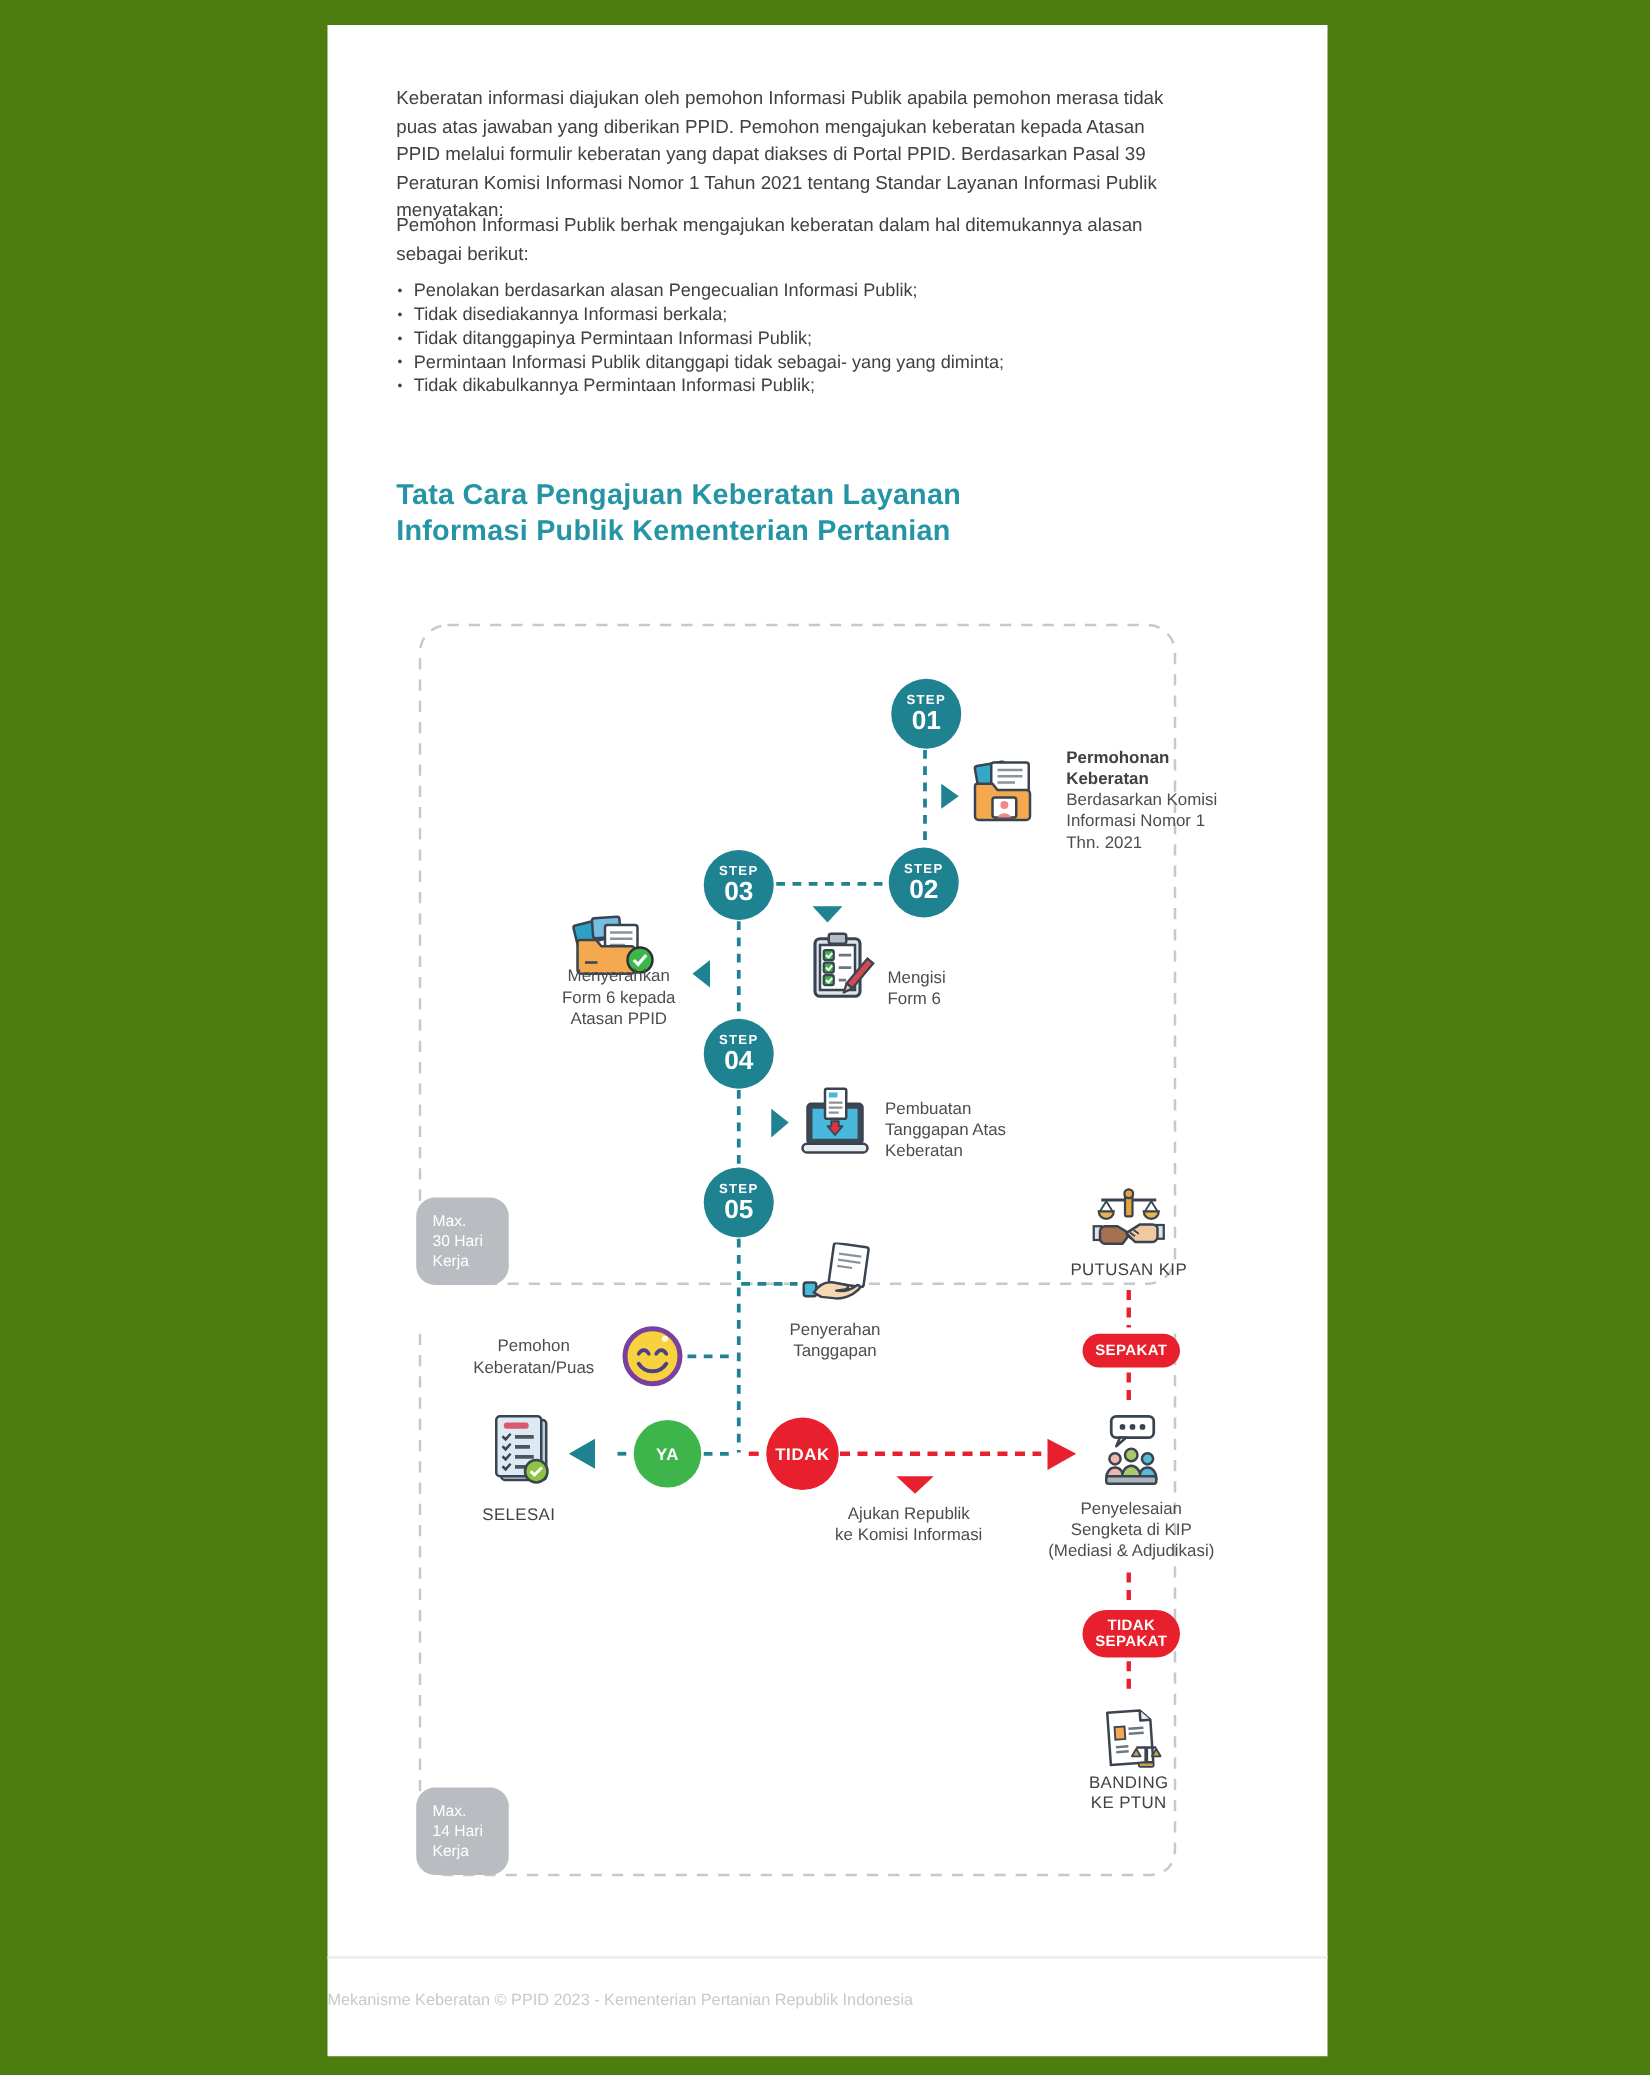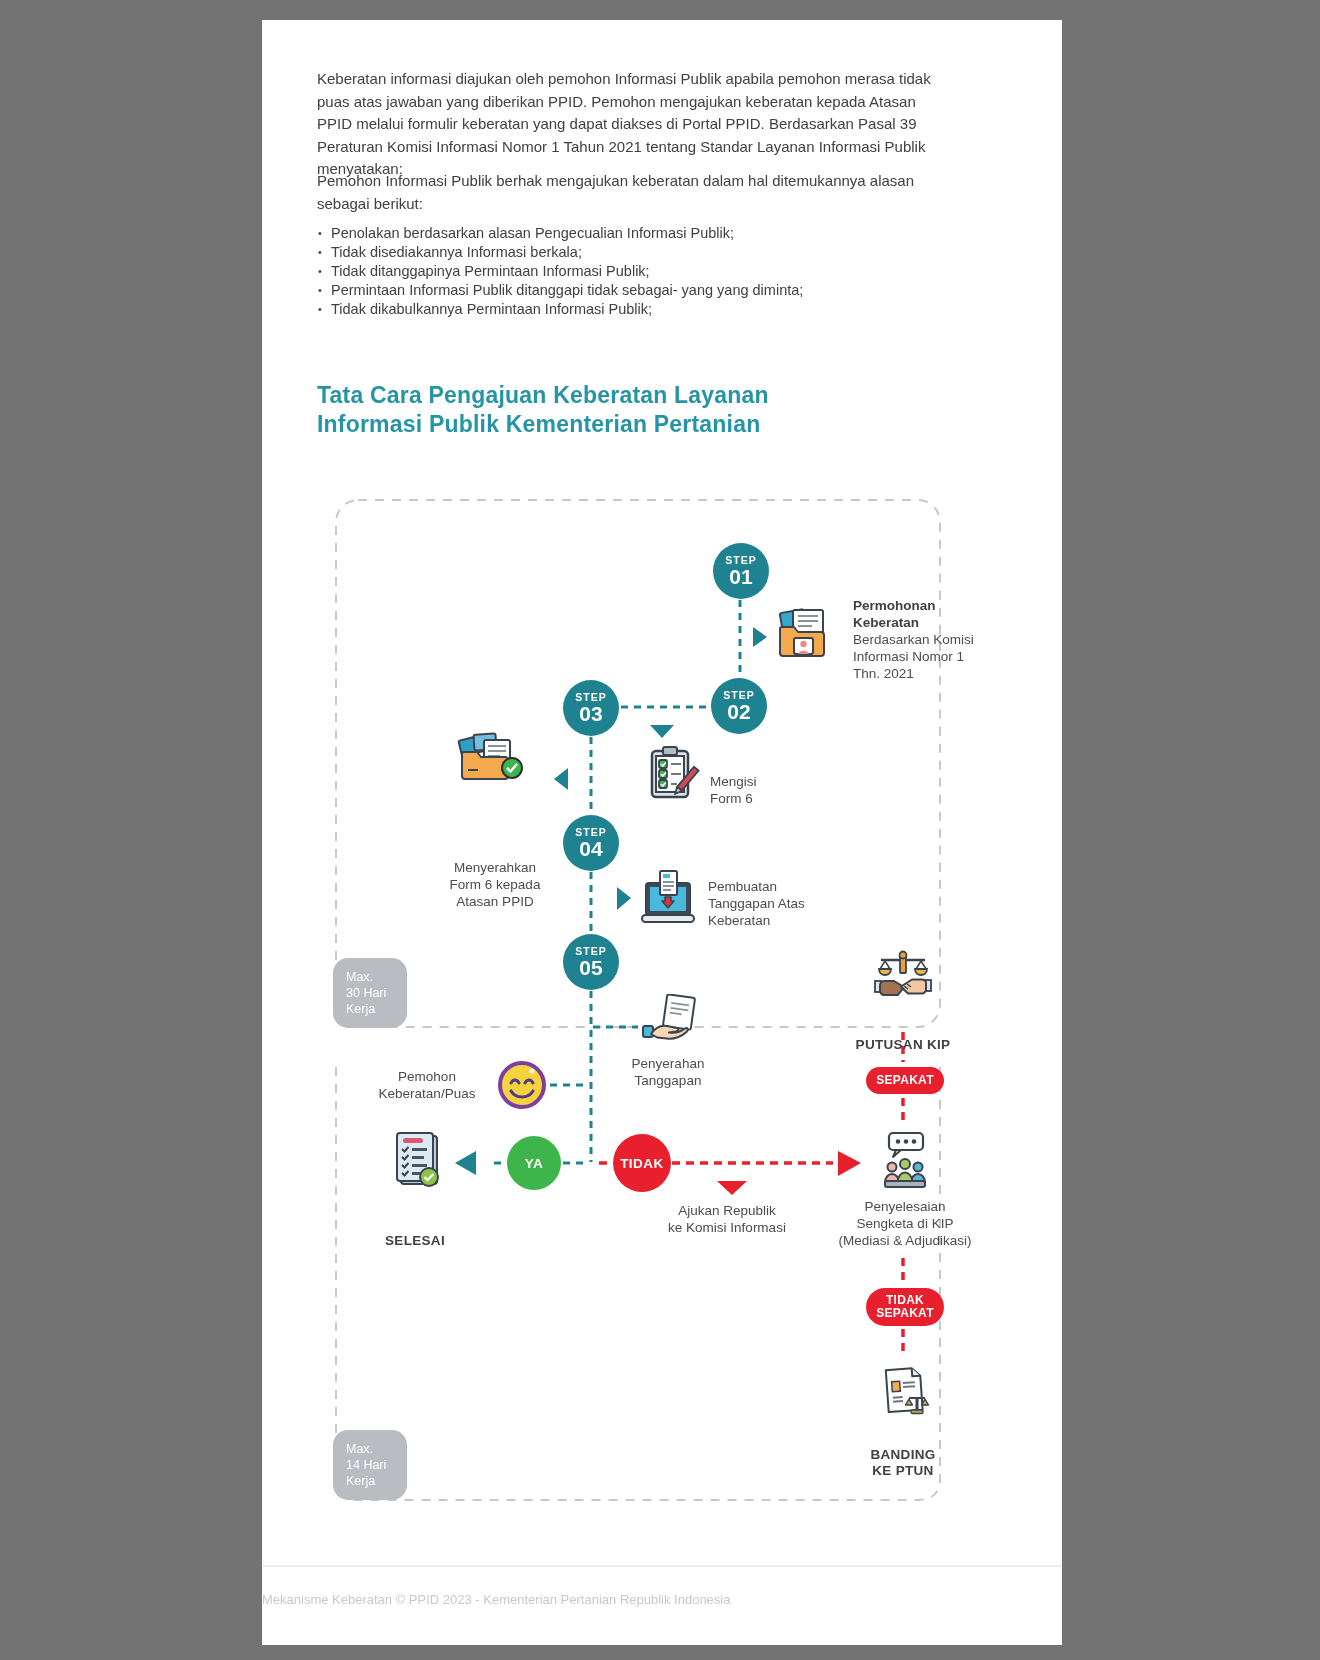--- a/index.html
+++ b/index.html
@@ -1,27 +1,27 @@
 <!DOCTYPE html>
 <html><head>
 <meta charset="utf-8">
 <style>
   html,body{margin:0;padding:0;background:#fcf1e4;}
-  .page{position:relative;width:1320px;height:1660px;background:#737373;overflow:hidden;
+  .page{position:relative;width:1320px;height:1660px;background:#4d7c0f;overflow:hidden;
         font-family:"Liberation Sans",sans-serif;}
   .card{position:absolute;left:262px;top:20px;width:800px;height:1625px;background:#ffffff;}
   .abs{position:absolute;}
   .body-text{font-size:15px;line-height:22.5px;color:#414042;margin:0;}
   .reasons{list-style:none;margin:0;padding:0;font-size:14.5px;line-height:19px;color:#414042;}
   .reasons li{position:relative;padding-left:14px;}
   .reasons li::before{content:"\2022";position:absolute;left:1px;top:0;font-size:11px;line-height:19px;color:#414042;}
   .heading{margin:0;font-size:23px;line-height:29px;font-weight:bold;color:#2595a5;white-space:pre-line;letter-spacing:.2px;}
   .flabel{font-size:13.5px;line-height:17px;color:#4d4d4f;white-space:pre-line;}
   .ftitle{font-size:13.5px;line-height:17px;color:#414042;font-weight:bold;white-space:pre-line;}
-  .fbold{font-size:13.5px;line-height:16px;color:#414042;font-weight:bold;white-space:pre-line;letter-spacing:.3px;margin-top:29px;}
+  .fbold{font-size:13.5px;line-height:16px;color:#414042;font-weight:normal;white-space:pre-line;letter-spacing:.3px;}
   .tc{text-align:center;}
   .step-circle{width:56px;height:56px;border-radius:50%;background:#1e8291;color:#fff;
                display:flex;flex-direction:column;align-items:center;justify-content:center;}
   .step-kicker{font-size:10.5px;font-weight:bold;letter-spacing:1px;line-height:11px;}
   .step-num{font-size:21px;font-weight:bold;line-height:21px;}
   .badge-gray{background:#b9bdc1;border-radius:15px;color:#fff;font-size:12.5px;line-height:16px;
               padding:11px 0 0 13px;white-space:pre-line;box-sizing:border-box;}
   .pill{background:#e8202d;color:#fff;font-weight:bold;font-size:12px;line-height:13px;
         display:flex;align-items:center;justify-content:center;text-align:center;white-space:pre-line;letter-spacing:.3px;}
   .yn-circle{border-radius:50%;color:#fff;font-weight:bold;font-size:13.5px;letter-spacing:.5px;
@@ -164,21 +164,21 @@
           <rect x="6" y="6" width="22" height="16" rx="2" transform="rotate(-14 17 14)" fill="#2f9fc4" stroke="#3a4450" stroke-width="2"></rect>
           <rect x="20" y="2" width="22" height="16" rx="2" transform="rotate(-4 31 10)" fill="#74bfe0" stroke="#3a4450" stroke-width="2"></rect>
           <rect x="30" y="8" width="26" height="22" rx="2" fill="#ffffff" stroke="#3a4450" stroke-width="2"></rect>
           <path d="M34 14h18M34 19h18M34 24h12" stroke="#8a939c" stroke-width="2" fill="none"></path>
           <path d="M8 24v-2a2 2 0 0 1 2-2h13l4 5h24a3 3 0 0 1 3 3v16a3 3 0 0 1-3 3H11a3 3 0 0 1-3-3z" fill="#f5a94e" stroke="#3a4450" stroke-width="2" stroke-linejoin="round"></path>
           <path d="M14 38h10" stroke="#3a4450" stroke-width="2"></path>
           <circle cx="58" cy="36" r="10" fill="#3db54a" stroke="#2c2f33" stroke-width="2"></circle>
           <path d="M53 36l3.5 3.5L63 32" stroke="#ffffff" stroke-width="2.5" fill="none"></path>
         </svg>
       </div>
-      <div class="flabel tc abs" style="left:158px;top:839px;width:150px">Menyerahkan
+      <div class="flabel tc abs" style="left:158px;top:752px;width:150px">Menyerahkan
 Form 6 kepada
 Atasan PPID</div>
 
       <div class="icon abs" style="left:376px;top:847px;width:60px;height:58px">
         <svg viewBox="0 0 60 58">
           <rect x="8" y="16" width="44" height="32" rx="3" fill="#3b4a55" stroke="#3a4450" stroke-width="2"></rect>
           <rect x="12" y="20" width="36" height="24" fill="#49b8dd"></rect>
           <rect x="22" y="4" width="17" height="24" rx="1.5" fill="#ffffff" stroke="#3a4450" stroke-width="2"></rect>
           <rect x="25" y="7" width="7" height="4" fill="#49b8dd"></rect>
           <path d="M25 15h11M25 19h11M25 23h8" stroke="#8a939c" stroke-width="1.8" fill="none"></path>

